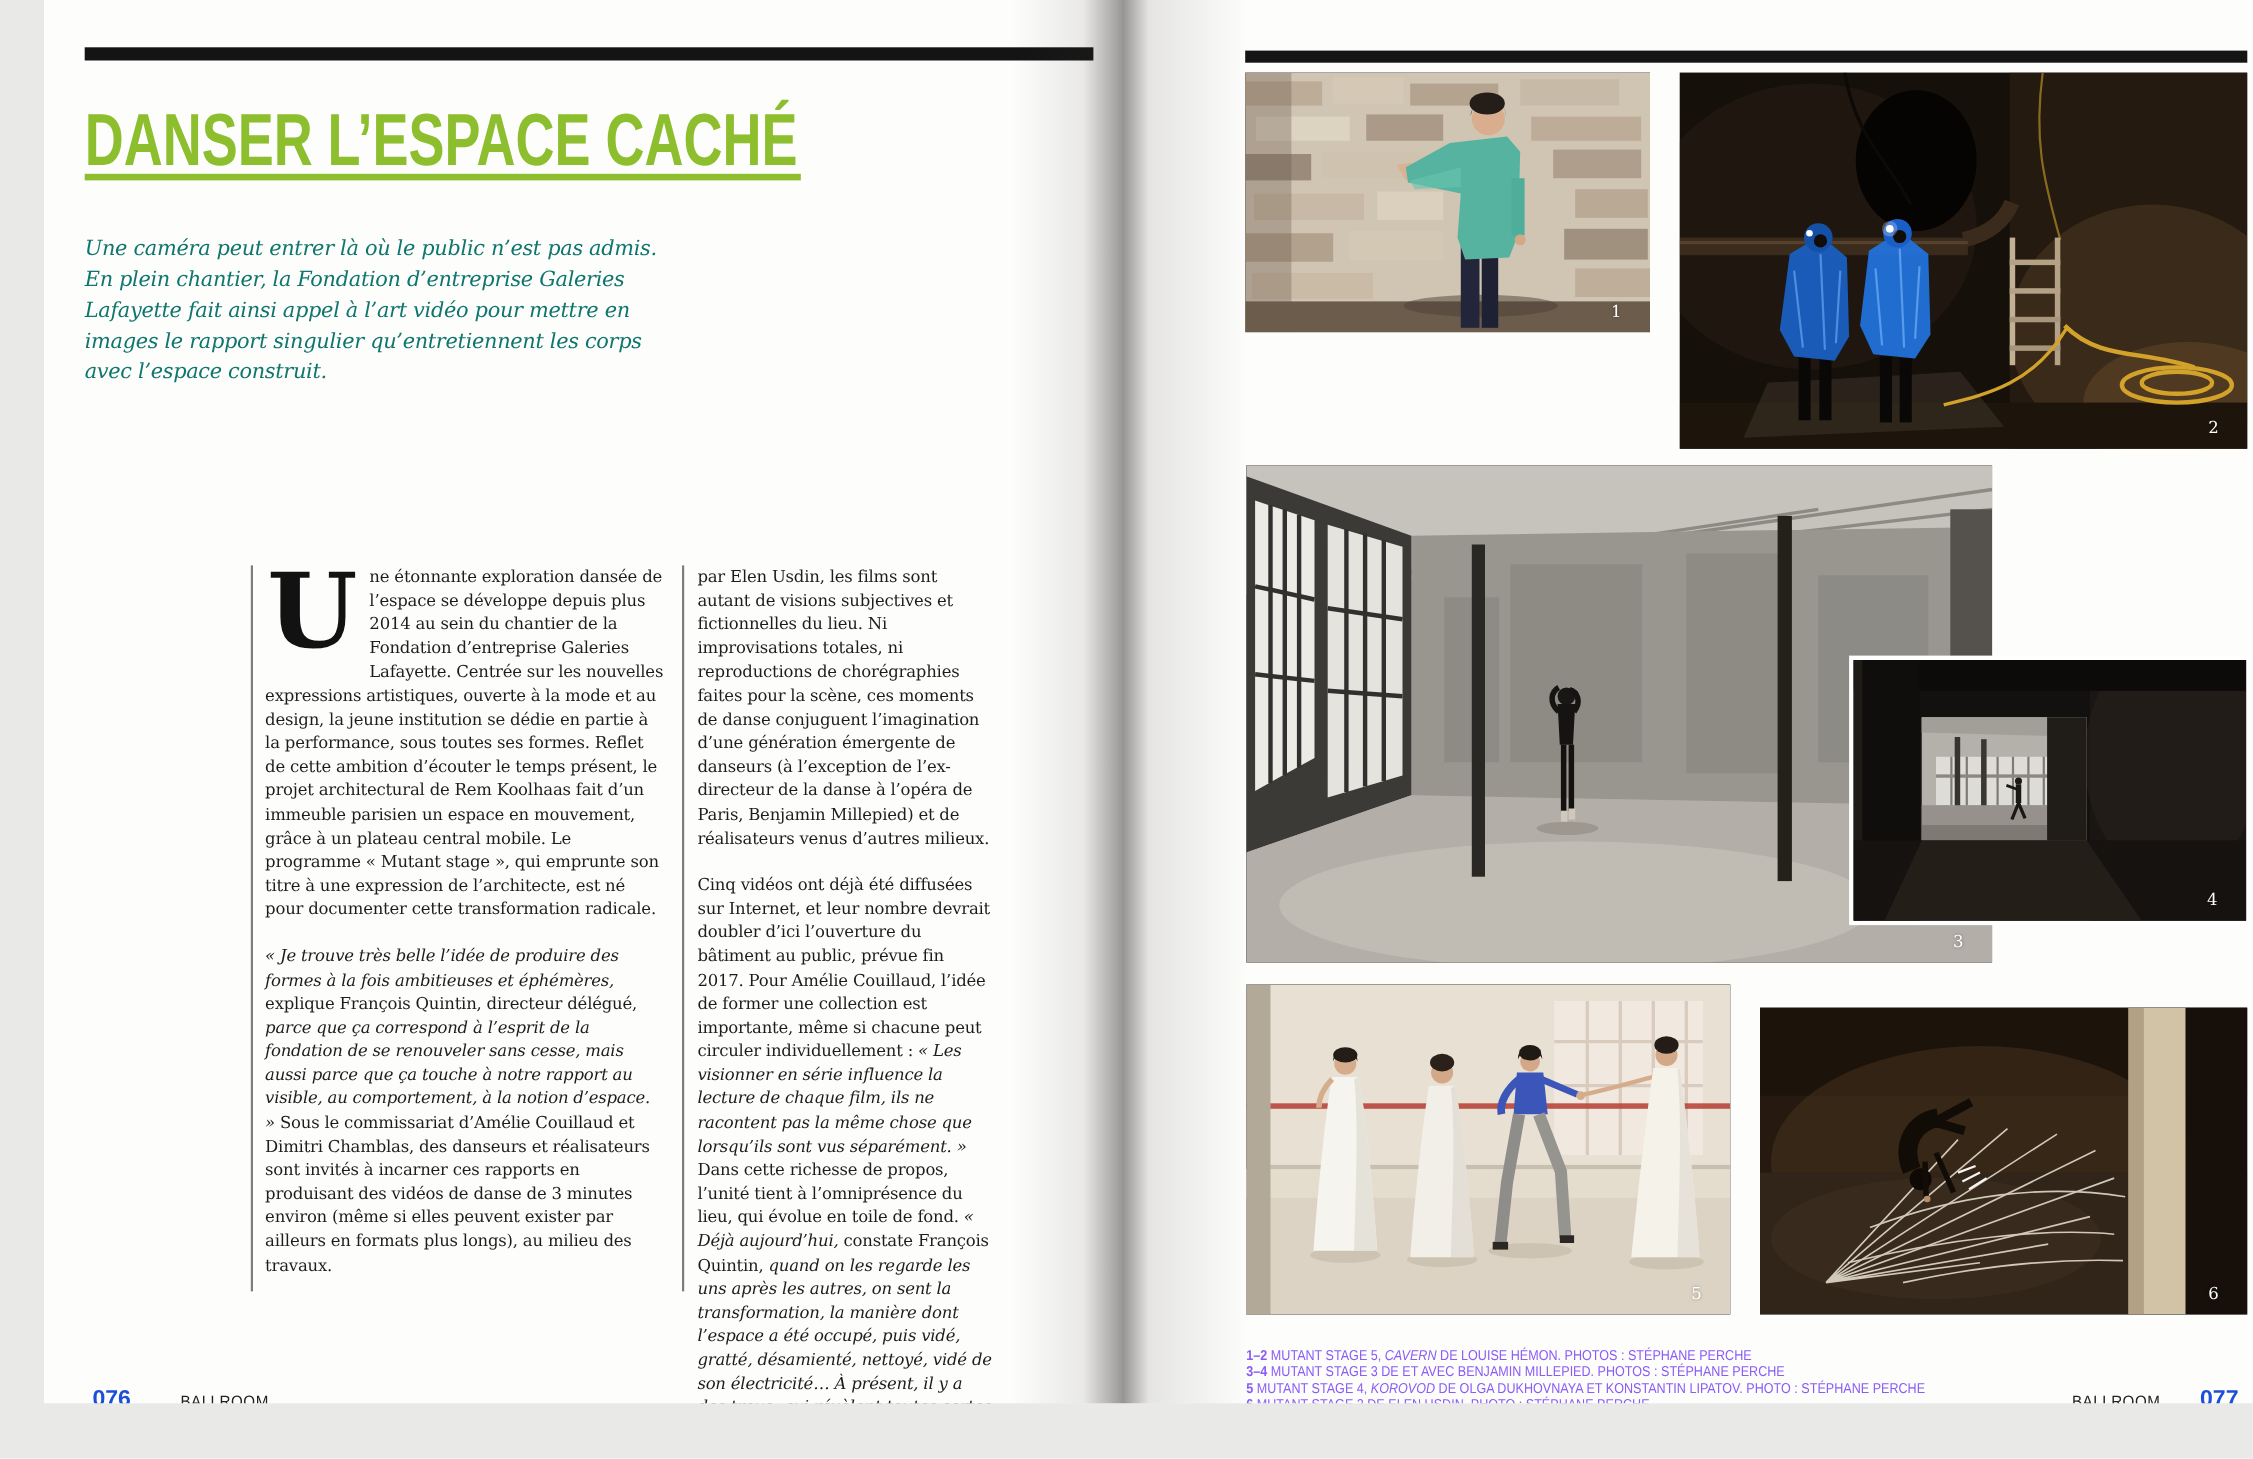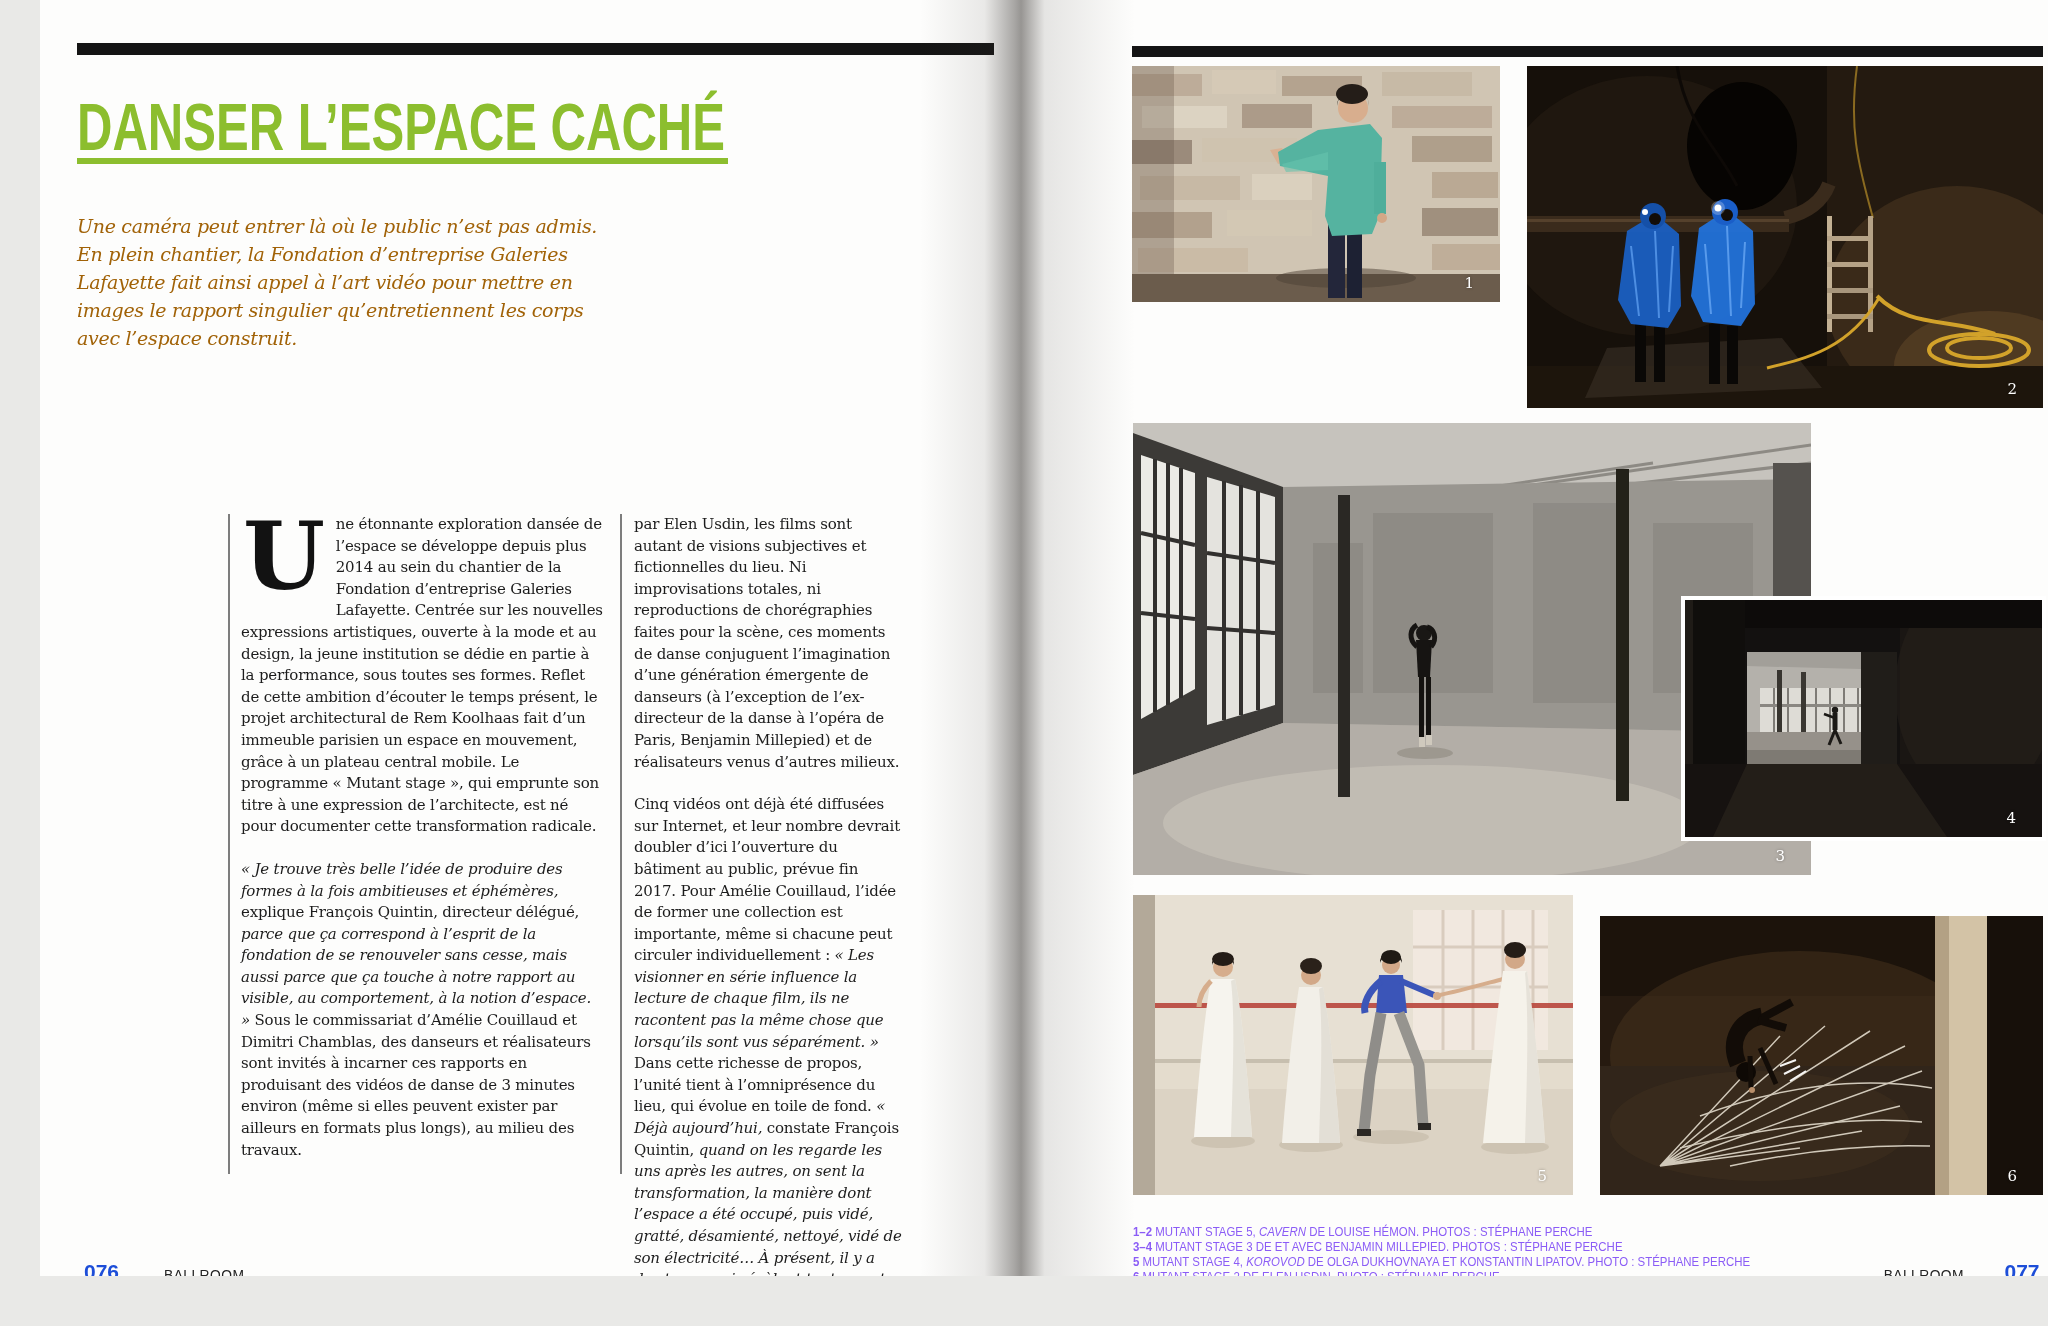--- a/index.html
+++ b/index.html
@@ -5,21 +5,21 @@
   :root{ --accent:#8cbe2e; }
   html,body{margin:0;padding:0;background:#e9e9e7;}
   #spread{position:relative;width:2048px;height:1276px;background:#fdfdfc;overflow:hidden;
           font-family:"DejaVu Serif",serif;color:#1c1c1c;margin-left:40px;}
   .abs{position:absolute;}
   .bar{background:#141414;}
   
   #title-svg{display:block;}
   #title-svg text{fill:var(--accent);font-family:"Liberation Sans","DejaVu Sans",sans-serif;font-weight:bold;}
   .title-underline{background:var(--accent);height:6px;}
-  .intro{font-style:italic;font-size:19px;line-height:28px;letter-spacing:-0.3px;color:#a16207;}
+  .intro{font-style:italic;font-size:19px;line-height:28px;letter-spacing:-0.3px;color:#0f766e;}
   .vrule{background:#7d7d7d;}
   .bodycol{font-size:15px;line-height:21.6px;letter-spacing:-0.2px;}
   .bodycol p{margin:0 0 21px 0;}
   .it{font-style:italic;}
   .bd{font-weight:bold;}
   .dropcap{float:left;font-family:"DejaVu Serif",serif;font-weight:bold;
            font-size:94px;line-height:78px;height:84px;margin:3px 11px 0 2px;color:#121212;}
   .folio{font-family:"Liberation Sans",sans-serif;font-weight:bold;font-size:21px;color:#1d4ed8;}
   .magname{font-family:"Liberation Sans",sans-serif;font-size:15px;letter-spacing:0.5px;color:#222;
            transform:scaleX(.92);transform-origin:left;white-space:nowrap;}
@@ -322,15 +322,15 @@
   </div>
 
   <div class="abs captions" style="left:1093px;top:1224px;width:940px;">
     <div class="caption-line"><span class="bd">1–2</span><span> MUTANT STAGE 5, </span><span class="it">CAVERN</span><span> DE LOUISE HÉMON. PHOTOS : STÉPHANE PERCHE</span></div>
     <div class="caption-line"><span class="bd">3–4</span><span> MUTANT STAGE 3 DE ET AVEC BENJAMIN MILLEPIED. PHOTOS : STÉPHANE PERCHE</span></div>
     <div class="caption-line"><span class="bd">5</span><span> MUTANT STAGE 4, </span><span class="it">KOROVOD</span><span> DE OLGA DUKHOVNAYA ET KONSTANTIN LIPATOV. PHOTO : STÉPHANE PERCHE</span></div>
     <div class="caption-line"><span class="bd">6</span><span> MUTANT STAGE 2 DE ELEN USDIN. PHOTO : STÉPHANE PERCHE</span></div>
   </div>
 
   <div class="abs magname" style="left:1784px;top:1266px;width:140px;text-align:right;transform-origin:right;">BALLROOM</div>
-  <div class="abs folio" style="left:1960px;top:1260px;width:44px;text-align:center;">077</div>
+  <div class="abs folio" style="left:1960px;top:1260px;width:44px;text-align:left;">077</div>
 
 </div>
 
 </body></html>

